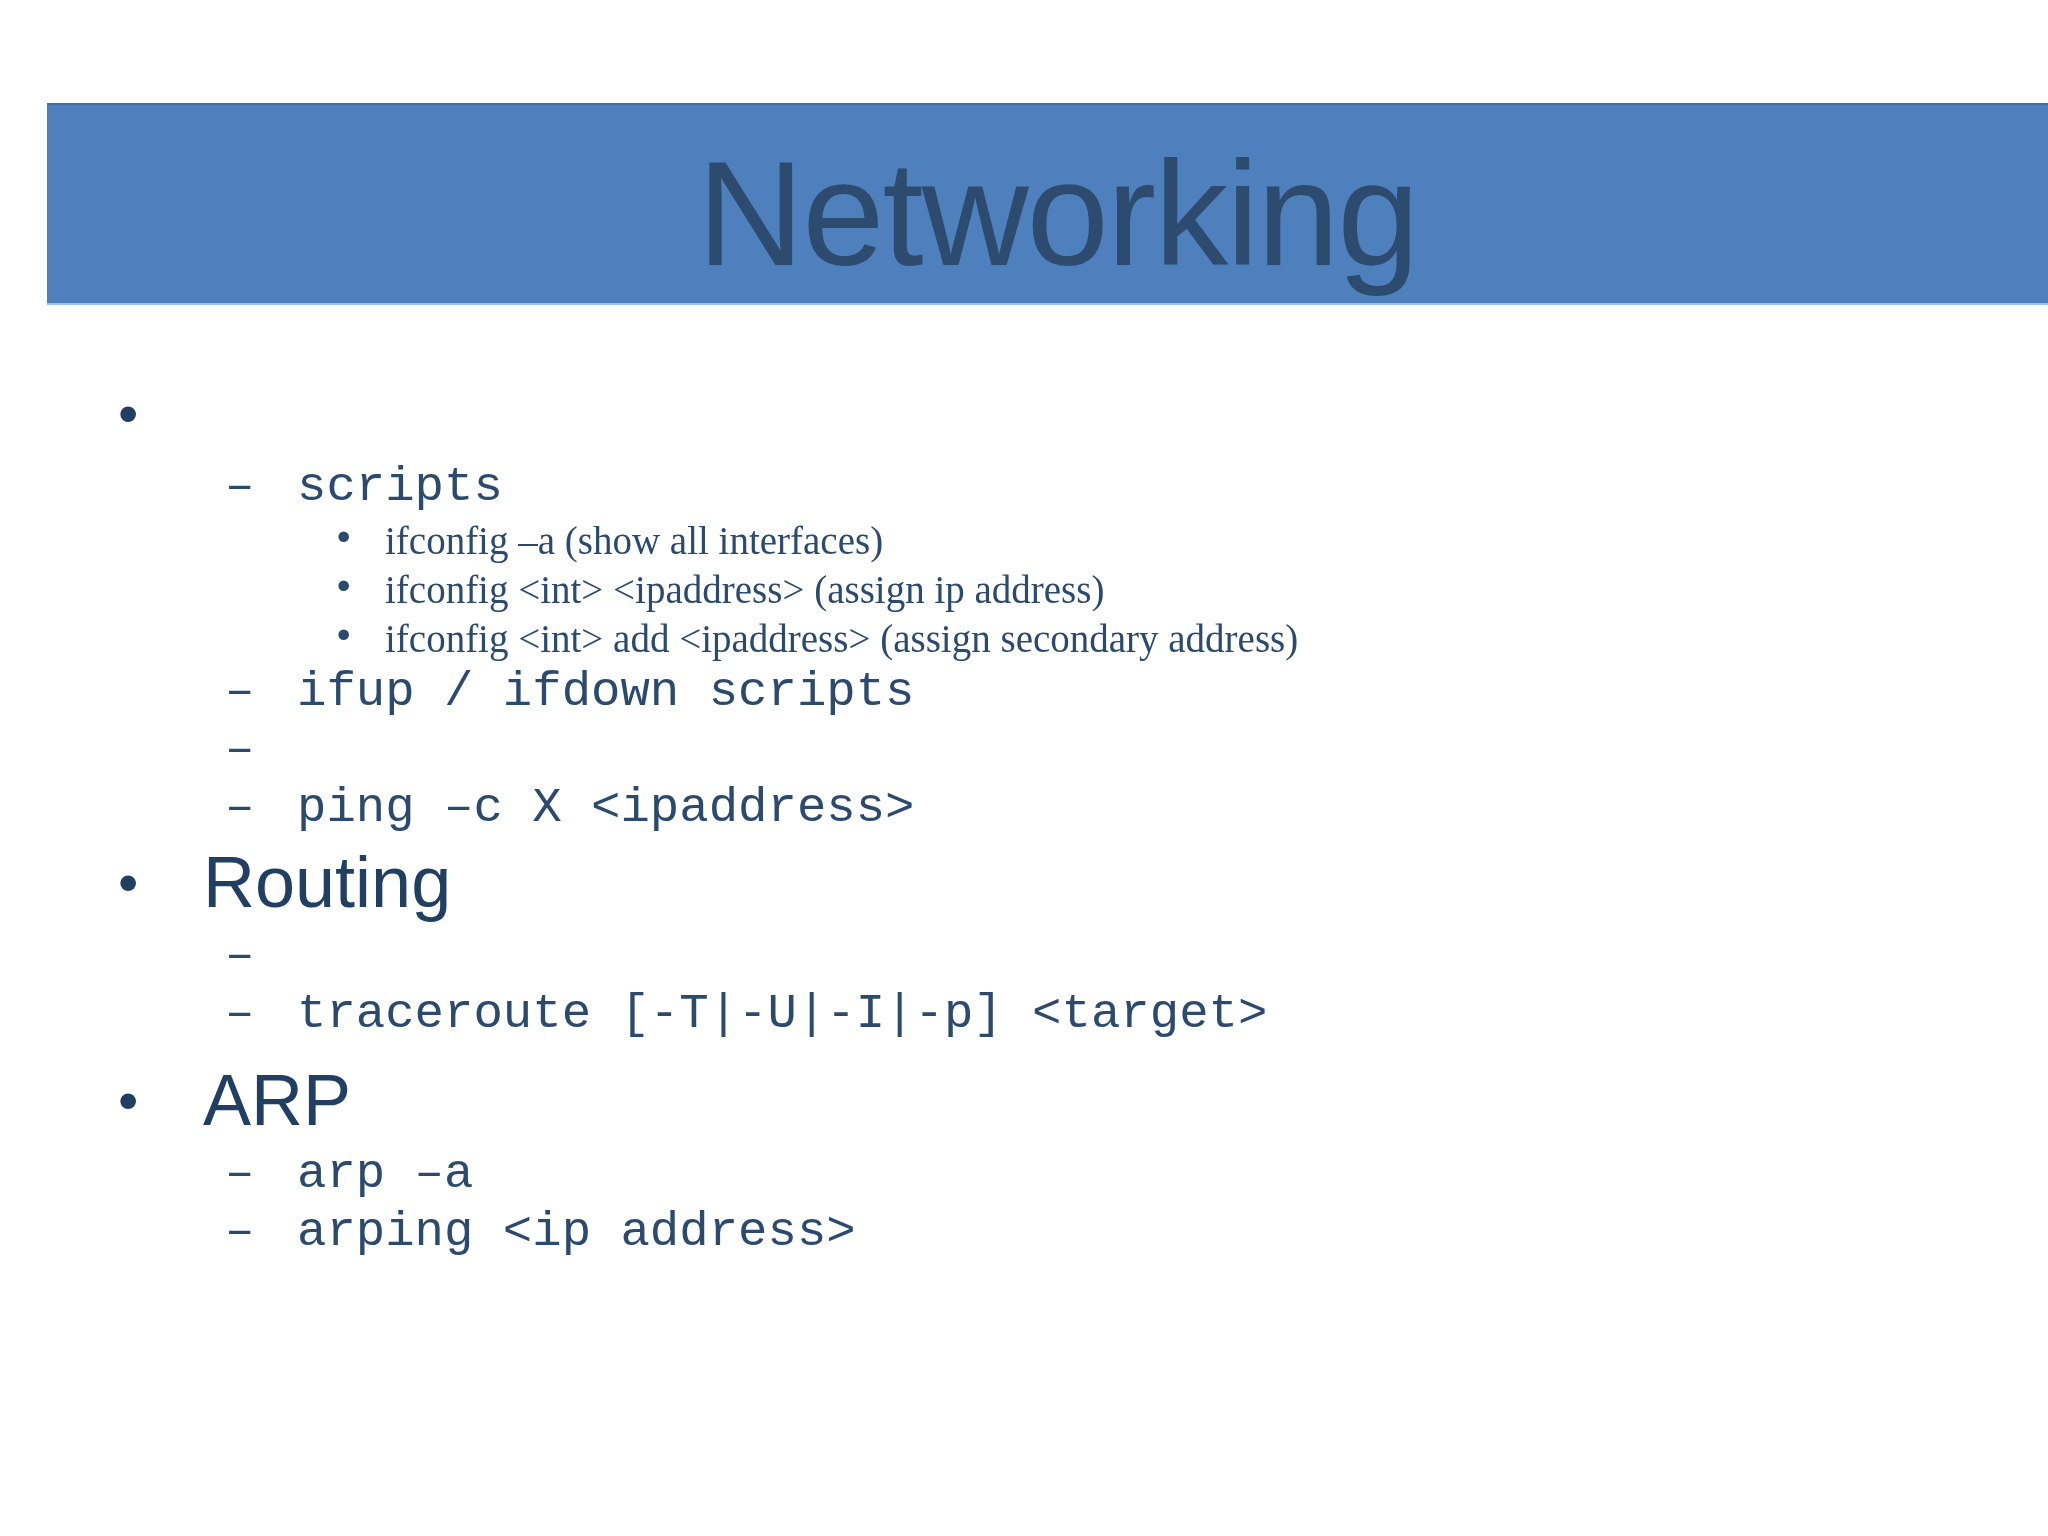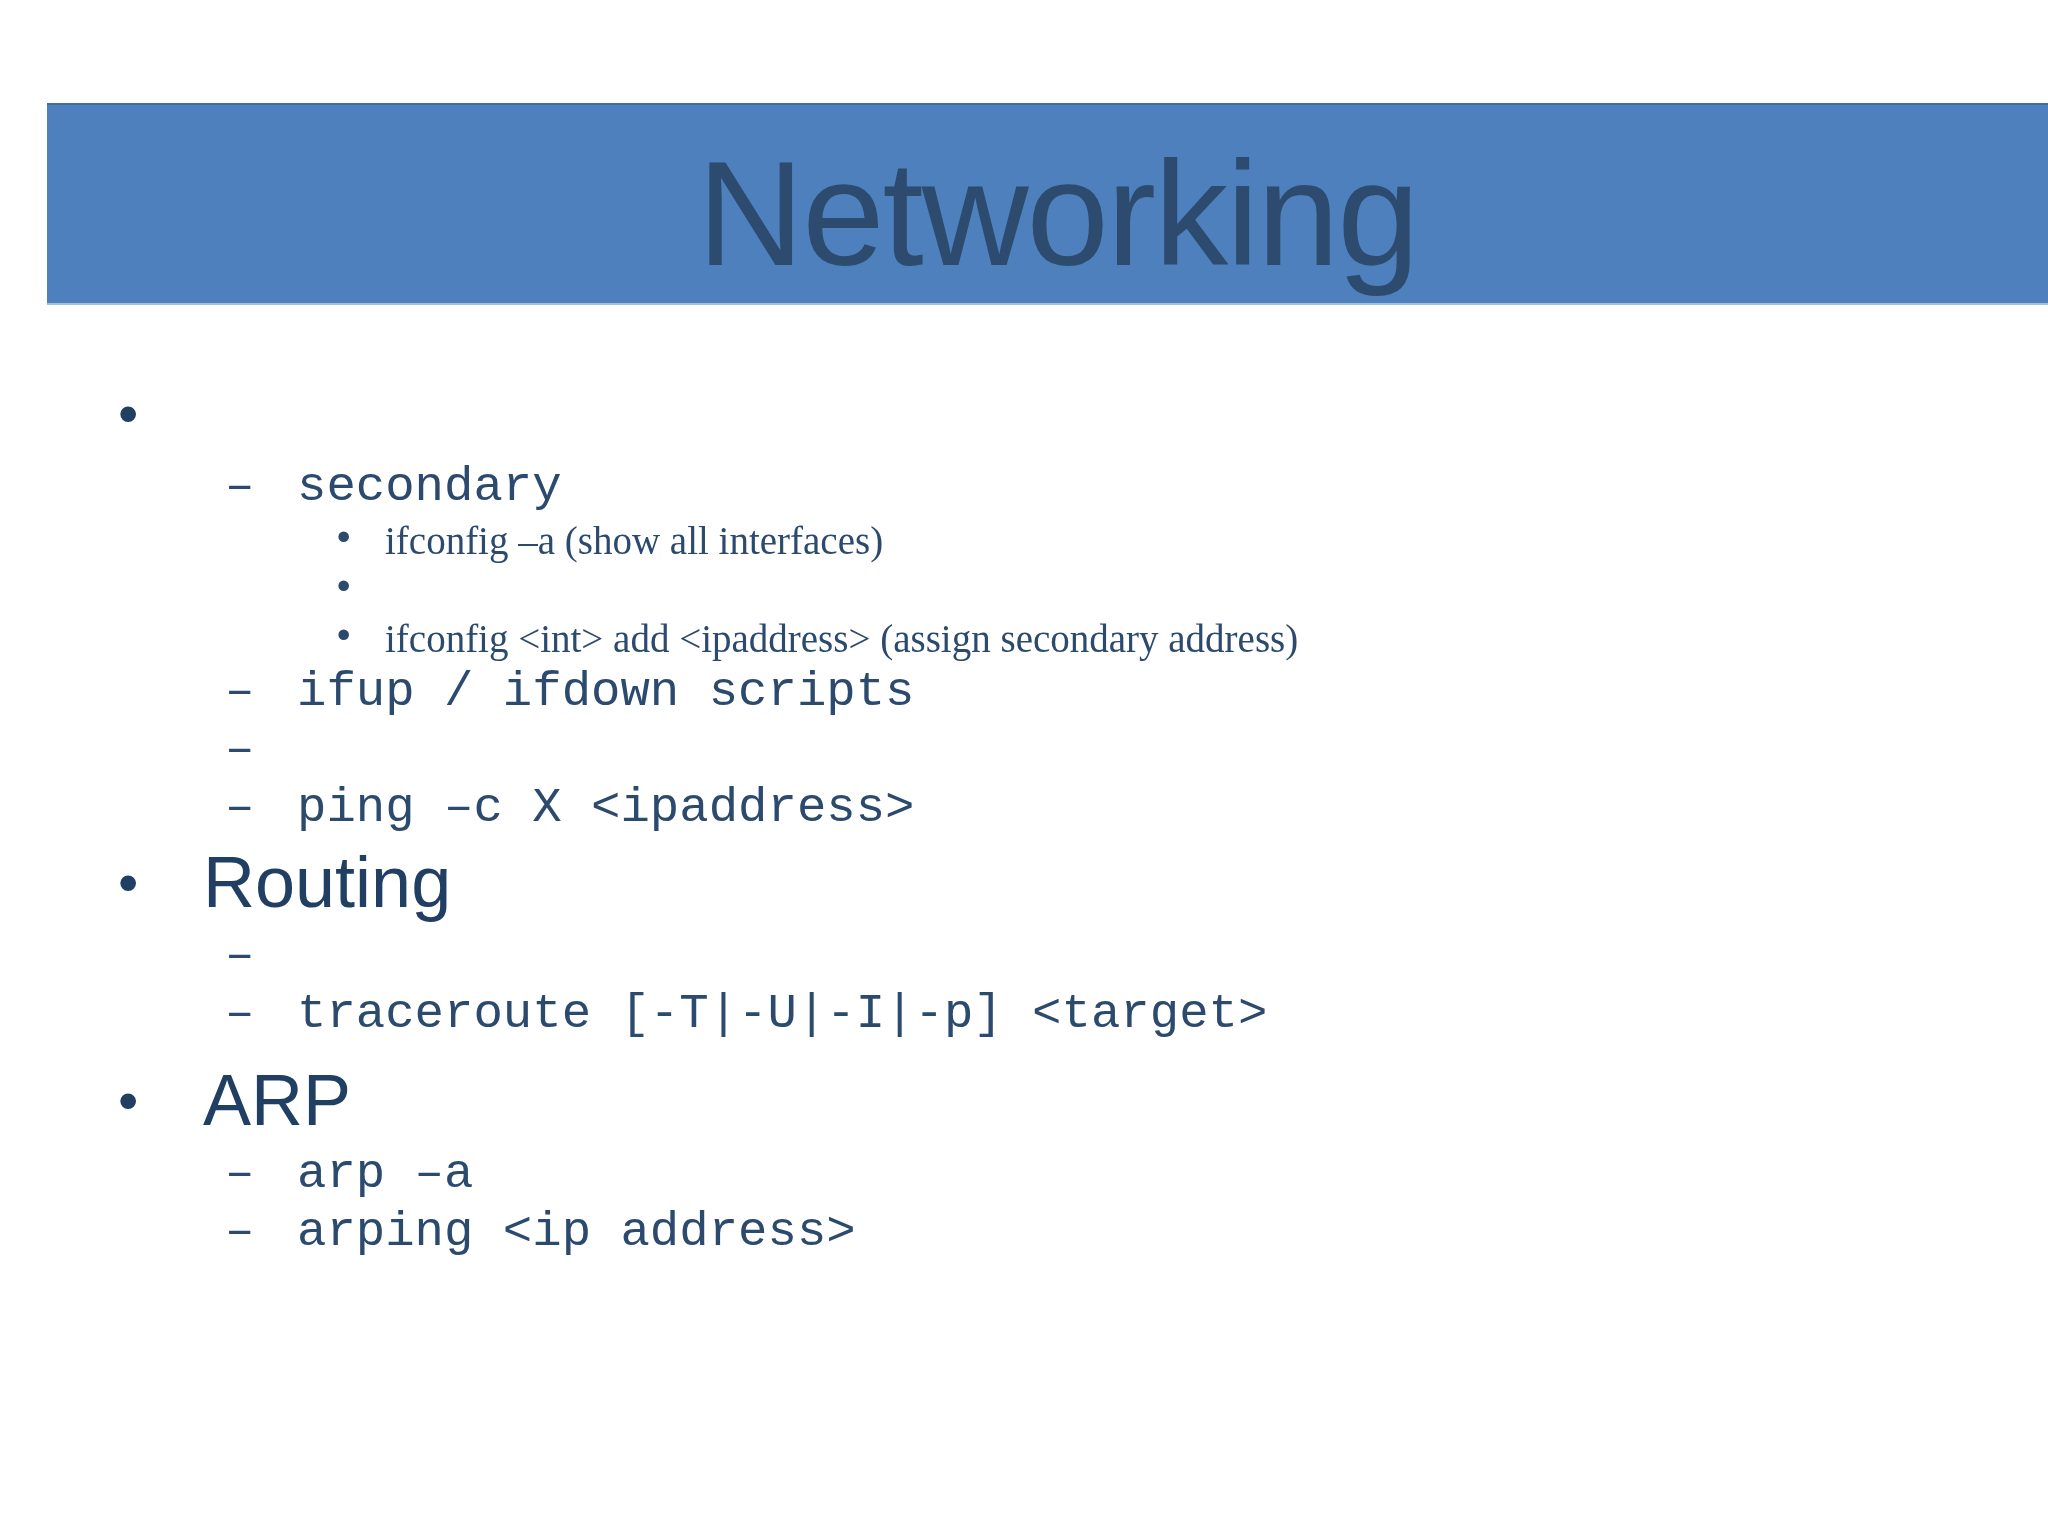--- a/index.html
+++ b/index.html
@@ -115,30 +115,31 @@
   </div>
 
   <div class="content">
 
     <div class="row l1">
       <span class="marker">•</span>
     </div>
 
     <div class="row l2">
       <span class="marker">–</span>
-      <span class="text">secondary</span>
+      <span class="text">scripts</span>
     </div>
 
     <div class="row l3">
       <span class="marker">•</span>
       <span class="text">ifconfig –a (show all interfaces)</span>
     </div>
 
     <div class="row l3">
       <span class="marker">•</span>
+      <span class="text">ifconfig &lt;int&gt; &lt;ipaddress&gt; (assign ip address)</span>
     </div>
 
     <div class="row l3">
       <span class="marker">•</span>
       <span class="text">ifconfig &lt;int&gt; add &lt;ipaddress&gt; (assign secondary address)</span>
     </div>
 
     <div class="row l2">
       <span class="marker">–</span>
       <span class="text">ifup / ifdown scripts</span>

